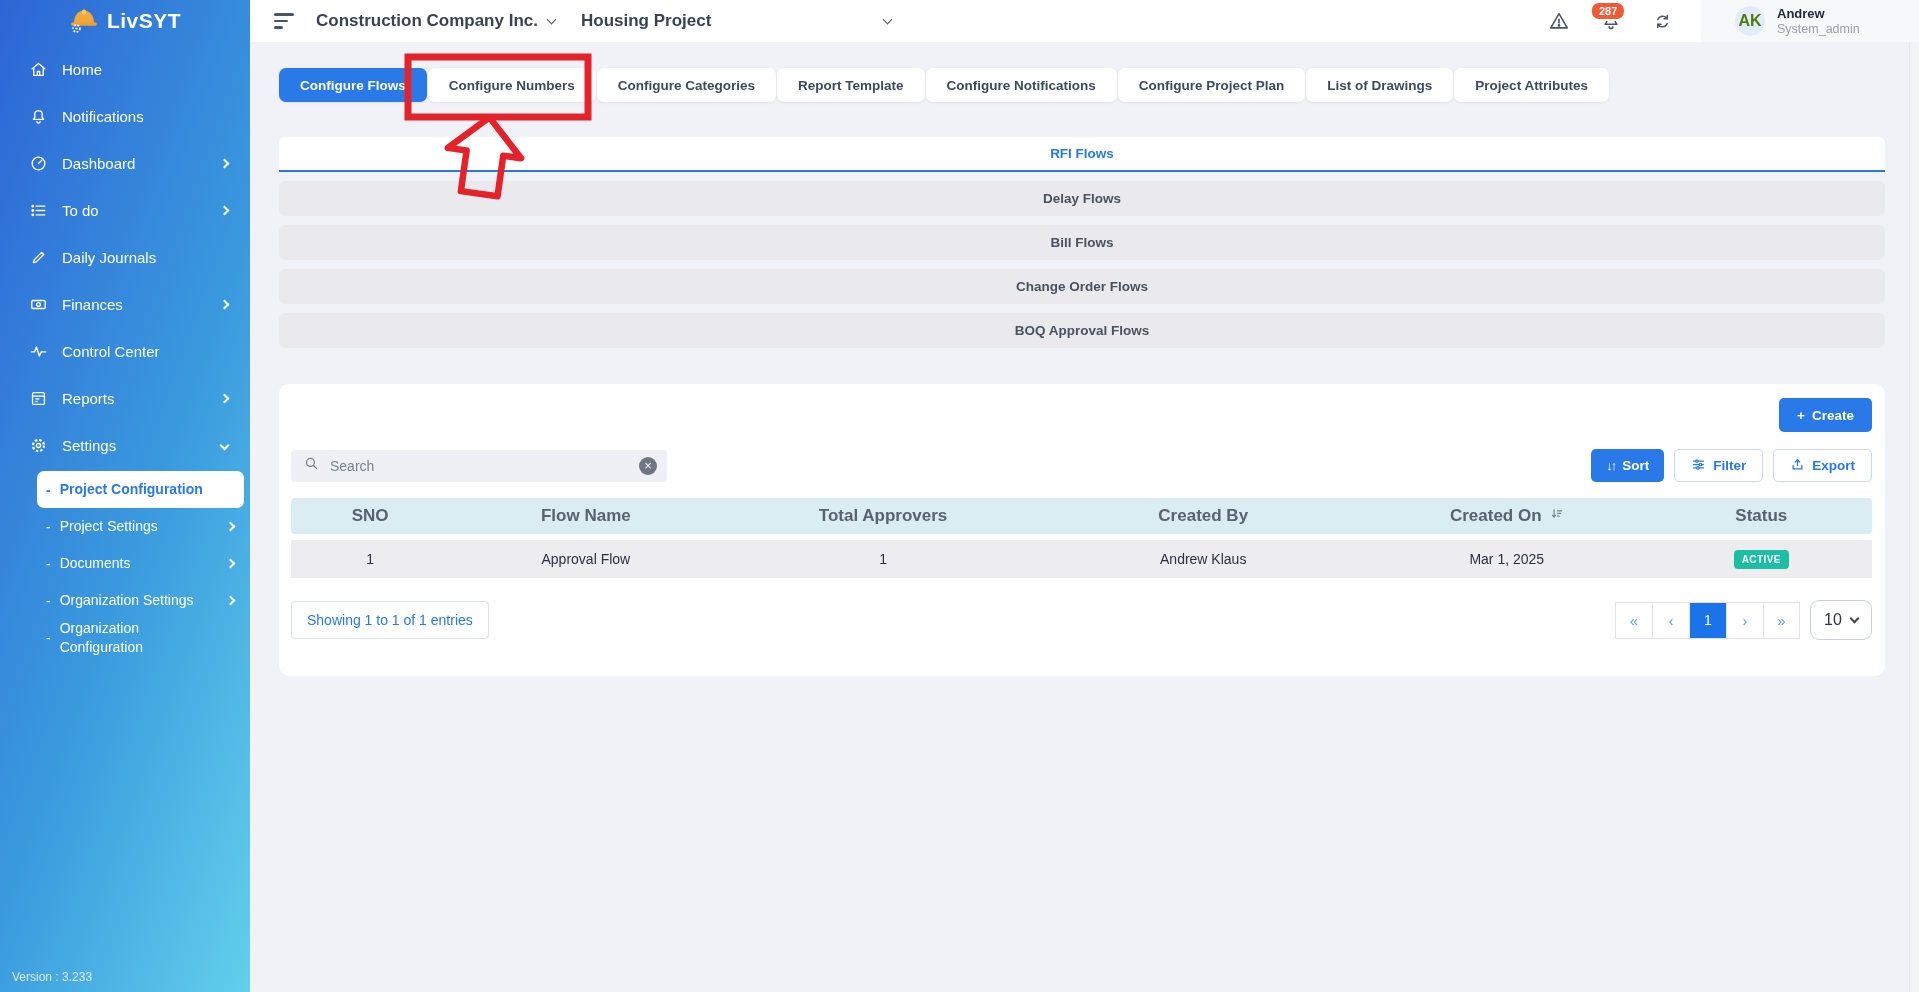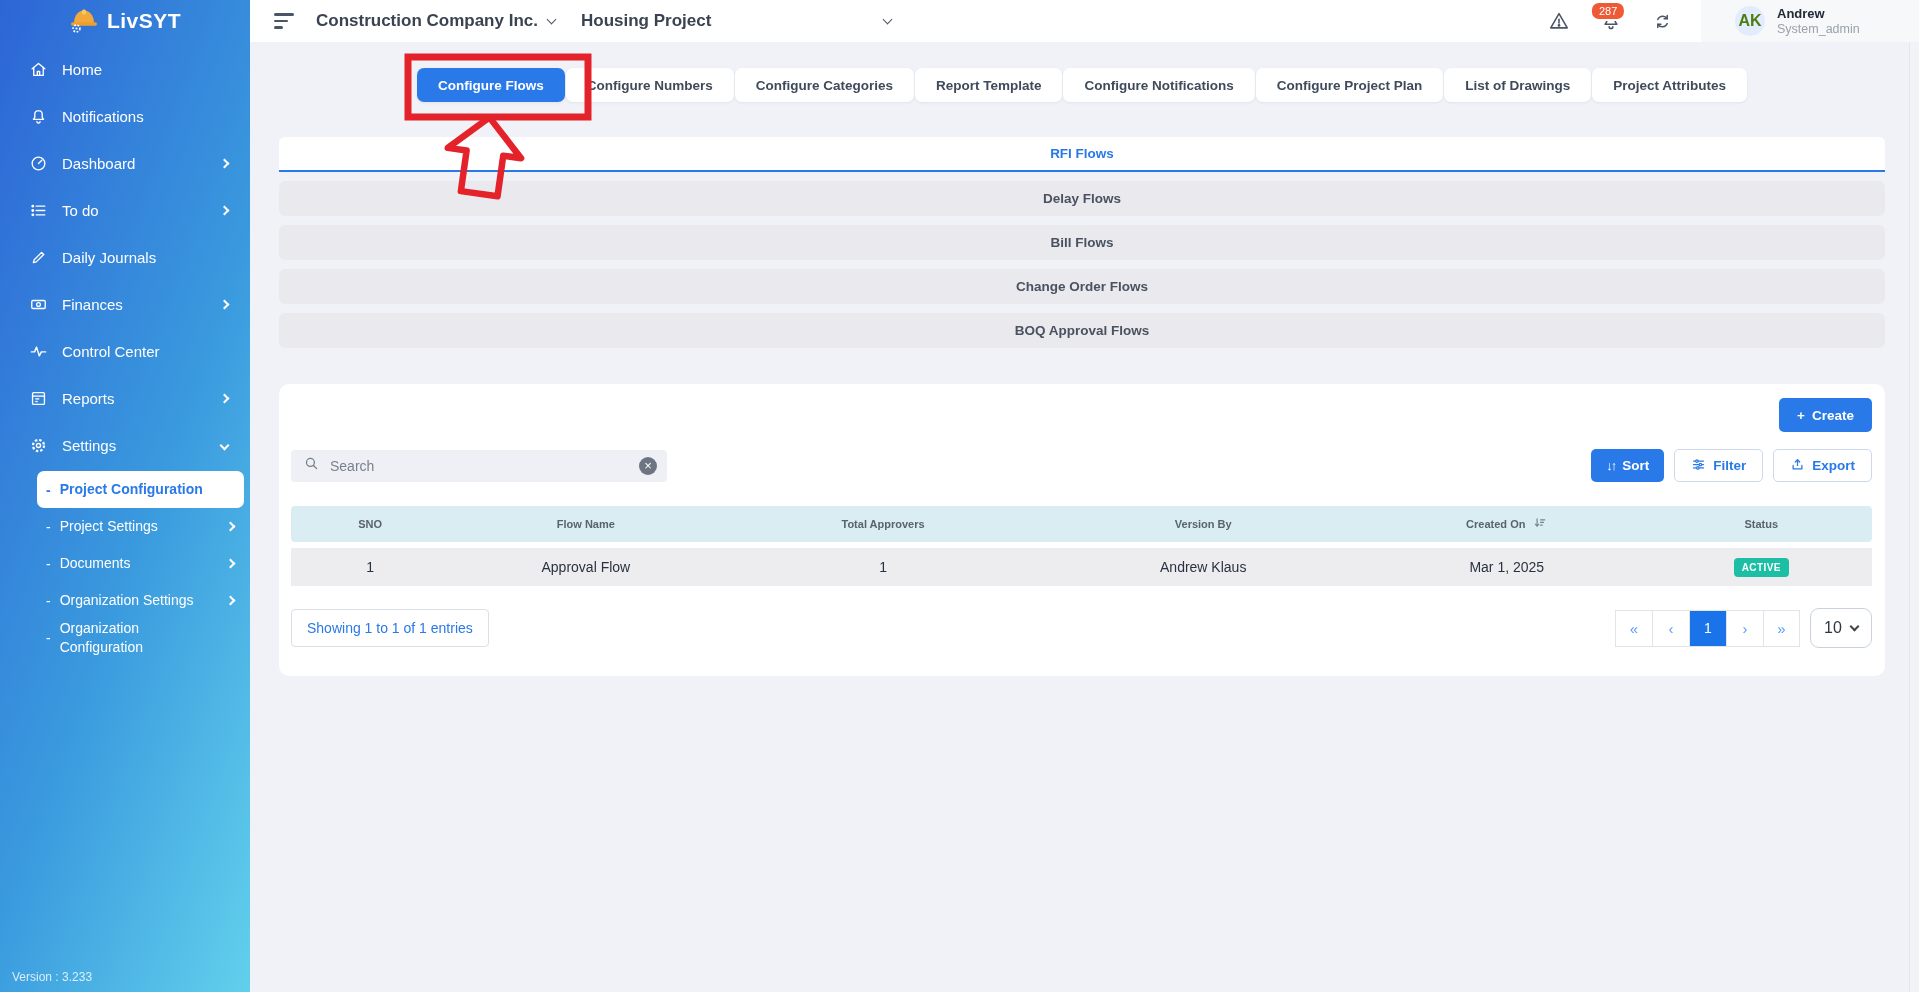--- a/index.html
+++ b/index.html
@@ -30,32 +30,32 @@
   .topbar { position:absolute; left:250px; top:0; right:0; height:42px; background:#fff; display:flex; align-items:center; z-index:1; }
   .hamburger { margin-left:24px; display:flex; flex-direction:column; gap:4px; cursor:pointer; }
   .hamburger i { display:block; height:2.5px; background:#4a5565; border-radius:2px; }
   .hamburger i:nth-child(1){width:20px;} .hamburger i:nth-child(2){width:14px;} .hamburger i:nth-child(3){width:9px;}
   .select-like { display:flex; align-items:center; gap:10px; cursor:pointer; color:#3b4352; font-size:17px; font-weight:600; }
   .company-select { margin-left:22px;text-align:right; }
   .project-select { margin-left:26px; width:310px; justify-content:space-between; }
   .hchev { width:7px; height:7px; border-right:1.8px solid #4a5565; border-bottom:1.8px solid #4a5565; transform:rotate(45deg); margin-top:-3px; }
   .top-icons { margin-left:auto; display:flex; align-items:center; gap:30px; margin-right:28px; }
   .icon-btn { position:relative; display:inline-flex; cursor:pointer; }
-  .badge { position:absolute; top:-9px; left:50%; transform:translateX(-58%); background:#ee5a36; color:#fff; font-size:11px; font-weight:400; border-radius:9px; padding:2px 7px; border:2px solid #fff; }
+  .badge { position:absolute; top:-9px; left:50%; transform:translateX(-58%); background:#ee5a36; color:#fff; font-size:11px; font-weight:700; border-radius:9px; padding:2px 7px; border:2px solid #fff; }
   .user-box { height:42px; background:#f7f8fa; display:flex; align-items:center; padding:0 26px 0 34px; min-width:218px; cursor:pointer; }
   .avatar { width:30px; height:30px; border-radius:50%; background:#e3ecfc; color:#4d7c0f; font-weight:700; font-size:16px; display:flex; align-items:center; justify-content:center; }
   .user-meta { margin-left:12px; }
   .user-name { font-size:13px; font-weight:700; color:#222935; }
   .user-role { font-size:12.5px; color:#9aa1ab; margin-top:1px; }
 
   
   .content { position:absolute; left:250px; top:42px; right:0; bottom:0; padding:26px 34px 0 29px; }
   .scroll-track { position:absolute; right:0; top:42px; bottom:0; width:10px; background:#f2f3f6; border-left:1px solid #e5e7ec; }
 
-  .main-tabs { display:flex; gap:1px;justify-content:center; }
+  .main-tabs { display:flex; gap:1px; }
   .mtab { height:34px; padding:0 21px; border:none; border-radius:7px; background:#fff; color:#3f4a5a; font-size:13.5px; font-weight:600; font-family:inherit; cursor:pointer; box-shadow:0 1px 3px rgba(30,40,70,.07); }
   .mtab.active { background:#2979e8; color:#fff; }
 
   .sub-tabs { display:flex; gap:9px; margin-top:35px;flex-direction:column; }
   .stab { height:35px; padding:0 19px; border:none; border-radius:6px; background:#e9e9ee; color:#4a5260; font-size:13.5px; font-weight:600; font-family:inherit; cursor:pointer; }
   .stab.active { background:#fff; color:#2979e8; border-radius:6px 6px 0 0; border-bottom:2.5px solid #2979e8; }
 
   .card { margin-top:36px; background:#fff; border-radius:10px; padding:14px 13px 27px 12px; min-height:292px; }
   .create-row { display:flex; justify-content:flex-end; }
   .btn { display:inline-flex; align-items:center; justify-content:center; gap:7px; font-family:inherit; font-size:13.5px; font-weight:600; border-radius:5px; cursor:pointer; }
@@ -64,21 +64,21 @@
   .search-wrap { width:376px; height:32px; background:#eef0f5; border-radius:4px; display:flex; align-items:center; padding:0 10px 0 12px; gap:10px;justify-content:center; }
   .search-input { flex:1; border:none; outline:none; background:transparent; font-family:inherit; font-size:14px; color:#333; }
   .search-input::placeholder { color:#79818d; }
   .clear-btn { width:18px; height:18px; border-radius:50%; background:#6e7582; color:#fff; font-size:13px; line-height:17px; text-align:center; border:none; cursor:pointer; flex:none; }
   .tool-group { margin-left:auto; display:flex; gap:10px; }
   .btn-sort { height:33px; padding:0 15px; background:#2979e8; color:#fff; border:none; }
   .btn-outline { height:33px; padding:0 16px; background:#fff; color:#2979e8; border:1px solid #cdd8ec; }
   .sort-glyph { letter-spacing:-2px; font-size:13px; }
 
   .tbl-header, .tbl-row { display:grid; grid-template-columns:10% 17.3% 20.3% 20.2% 18.2% 14%; align-items:center; text-align:center; }
-  .tbl-header { margin-top:24px; height:36px; background:#d9edf2; border-radius:4px; font-size:11px; font-weight:700; color:#59636e; }
+  .tbl-header { margin-top:16px; height:36px; background:#d9edf2; border-radius:4px; font-size:17px; font-weight:700; color:#59636e; }
   .th-flex { display:flex; align-items:center; justify-content:center; gap:8px; }
   .tbl-row { margin-top:6px; height:38px; background:#ededf0; font-size:14px; color:#2a3240; }
   .status-badge { display:inline-block; background:#1dbfa4; color:#fff; font-size:10px; font-weight:700; letter-spacing:.4px; padding:4px 8px; border-radius:4px; }
 
   .footer-row { display:flex; align-items:center; margin-top:22px; }
   .showing-box { border:1px solid #dbe0e6; border-radius:4px; padding:10px 15px; color:#2979e8; font-size:14px; background:#fff; }
   .pager { margin-left:auto; display:flex; align-items:center; }
   .pbtn { width:37px; height:37px; background:#fff; border:1px solid #e1e5ea; border-right-width:0; color:#5a9cf8; font-size:15px; font-family:inherit; cursor:pointer; }
   .pbtn:last-of-type { border-right-width:1px; }
   .pbtn.active { background:#1a73e8; color:#fff; font-size:14px; }
@@ -344,21 +344,21 @@
           </span>
           <span>Export</span>
         </button>
       </div>
     </div>
 
     <div class="tbl-header">
       <div class="th">SNO</div>
       <div class="th">Flow Name</div>
       <div class="th">Total Approvers</div>
-      <div class="th">Version By</div>
+      <div class="th">Created By</div>
       <div class="th th-flex">
         <span>Created On</span>
         <span>
           <svg width="14" height="14" viewBox="0 0 24 24" fill="none" stroke="#79828c" stroke-width="2" stroke-linecap="round">
               <path d="M7 5 V17"></path>
               <path d="M4.2 14.2 L7 17 L9.8 14.2"></path>
               <path d="M13 6.5 H20"></path>
               <path d="M13 11 H18"></path>
               <path d="M13 15.5 H16"></path>
             </svg>

